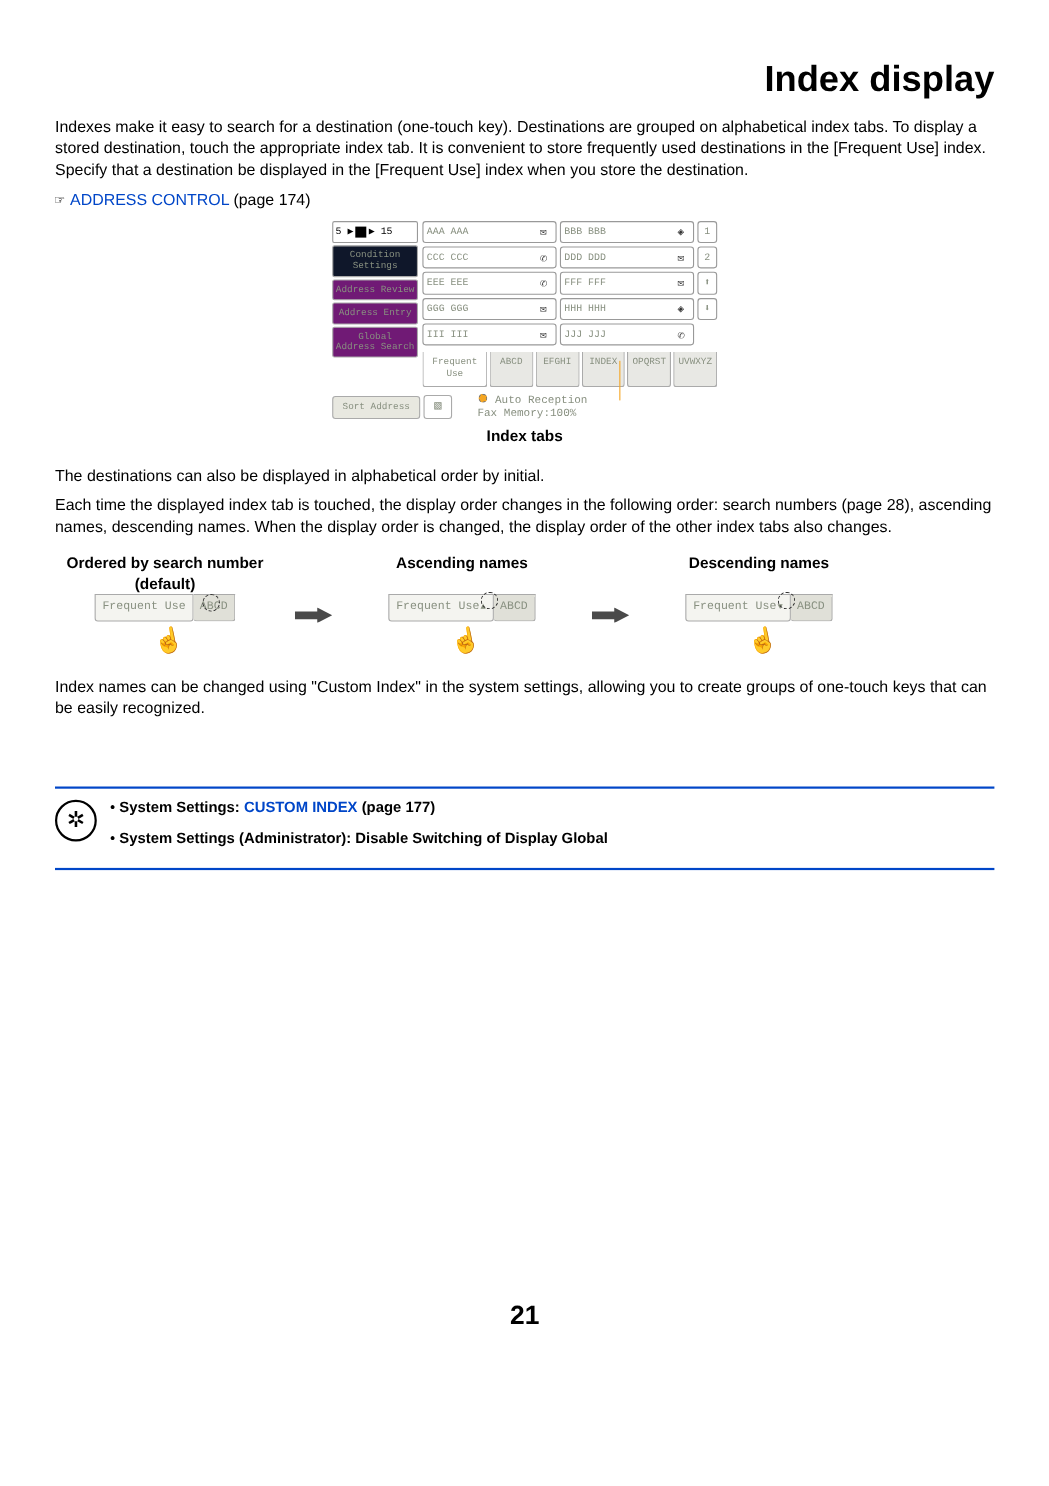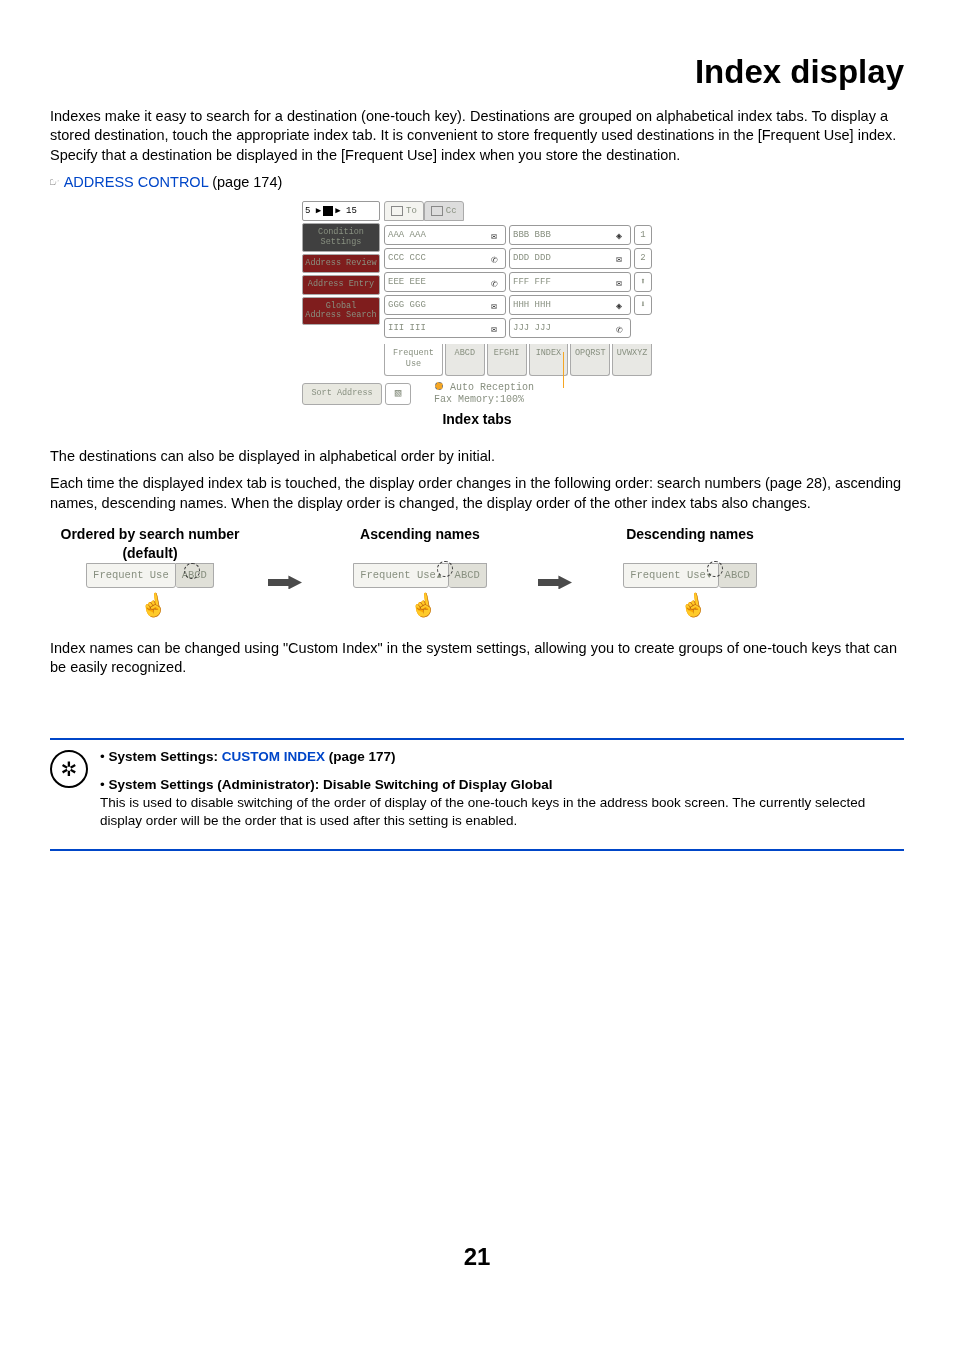--- a/index.html
+++ b/index.html
@@ -51,31 +51,31 @@
     border: 1px solid #999;
     border-radius: 2px;
     display:flex;
     align-items:center;
     gap:2px;
   }
   .blackbox{
     width:10px;height:10px;background:#000;display:inline-block;
   }
   .side-btn {
-    background: #7f1d1d;
+    background: #701a75;
     border: 1px solid #aaa;
     font-size: 8.5px;
     text-align: center;
     padding: 4px 2px;
     color: #889080;
     border-radius:2px;
     line-height:1.1;
   }
   .side-btn.sel{
-    background:#404040;
+    background:#0f172a;
   }
   .scr-right {
     flex: 1;
     margin-left: 4px;
     display: flex;
     flex-direction: column;
   }
   .tocc {
     display:flex;
     gap:0;
@@ -315,30 +315,20 @@
         <span>▶ 15</span>
       </div>
       <div class="side-btn sel" style="white-space:pre-line">Condition
 Settings</div>
       <div class="side-btn">Address Review</div>
       <div class="side-btn">Address Entry</div>
       <div class="side-btn" style="white-space:pre-line">Global
 Address Search</div>
     </div>
     <div class="scr-right">
-      <div class="tocc">
-        <div class="tocc-tab sel">
-            <span class="mini-icon"></span>
-            <span>To</span>
-          </div>
-        <div class="tocc-tab">
-            <span class="mini-icon"></span>
-            <span>Cc</span>
-          </div>
-      </div>
       <div class="addr-grid">
         <div class="addr-cell">
             <span>AAA AAA</span>
             <span class="ic-sq ic-env"></span>
           </div>
         <div class="addr-cell">
             <span>BBB BBB</span>
             <span class="ic-sq ic-globe"></span>
           </div>
         <div class="sidebtn">1</div>
@@ -450,19 +440,18 @@
   <div class="info-icon">
       <span class="gear">✲</span>
     </div>
   <div class="info-content">
     <ul>
       <li>
         • <span class="info-heading"><span>System Settings: </span><a href="#" class="link">CUSTOM INDEX</a><span> (page 177)</span></span><br>
       </li>
       <li>
         • <span class="info-heading">System Settings (Administrator): Disable Switching of Display Global</span><br>
-        <span>This is used to disable switching of the order of display of the one-touch keys in the address book screen. The currently selected display order will be the order that is used after this setting is enabled.</span>
       </li>
     </ul>
   </div>
 </div>
 
 <div class="page-num">21</div>
 
 </body></html>

